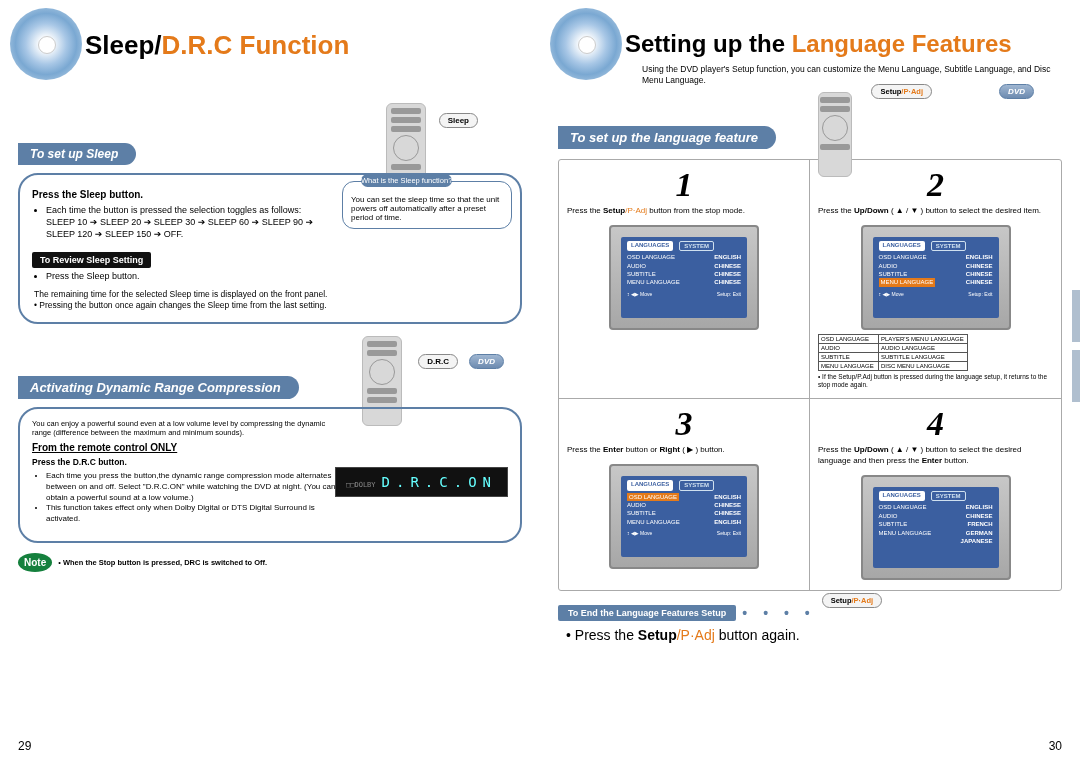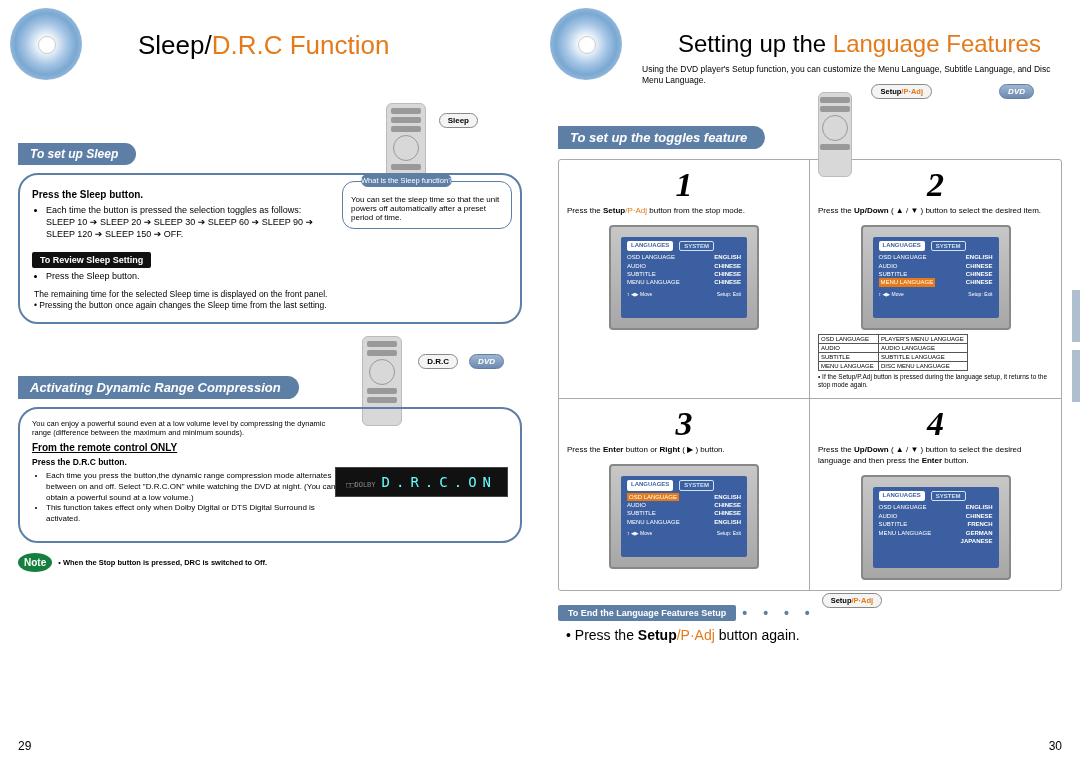--- a/index.html
+++ b/index.html
@@ -2,21 +2,21 @@
 <html><head>
 <meta charset="utf-8">
 <style>
   * { box-sizing: border-box; margin: 0; padding: 0; }
   body { font-family: Arial, Helvetica, sans-serif; background: #fff; width: 1080px; height: 763px; position: relative; font-size: 9px; color: #000; }
   .page { width: 540px; height: 763px; float: left; padding: 12px 18px; position: relative; }
   .page-right .tab { position: absolute; right: 0; top: 290px; width: 8px; height: 52px; background: #b0bfcf; }
   .page-right .tab2 { top: 350px; }
   .disc { width: 72px; height: 72px; border-radius: 50%; background: radial-gradient(circle, #fff 12%, #a8c7e6 40%, #7aa8d2 60%, #cfe0ef 100%); position: absolute; top: 8px; left: 10px; }
   .disc::after { content: ""; position: absolute; width: 16px; height: 16px; background: #fff; border: 1px solid #ccc; border-radius: 50%; top: 28px; left: 28px; }
-  .title { font-size: 26px; font-weight: normal; margin-left: 120px; margin-top: 18px; }
+  .title { font-size: 26px; font-weight: bold; margin-left: 67px; margin-top: 18px; }
   .title .orange { color: #e47a1a; }
   .subtext { font-size: 8.5px; margin-left: 84px; margin-top: 6px; line-height: 1.3; }
   .band { background: #5d7fa6; color: #fff; font-weight: bold; font-style: italic; font-size: 12px; padding: 4px 18px 4px 12px; display: inline-block; border-top-right-radius: 14px; border-bottom-right-radius: 14px; margin-top: 12px; }
   .bigband { font-size: 13px; }
   .section-box { border: 2px solid #5d7fa6; border-radius: 20px; padding: 10px 12px; margin-top: 8px; position: relative; }
   .remote { width: 40px; height: 110px; background: #d8d8d8; border: 1px solid #bbb; border-radius: 6px; position: absolute; display: flex; flex-direction: column; align-items: center; padding: 4px 2px; gap: 3px; }
   .remote .btn { width: 30px; height: 6px; background: #999; border-radius: 2px; }
   .remote .circ { width: 26px; height: 26px; border: 1px solid #999; border-radius: 50%; }
   .pill { display: inline-block; border: 1px solid #888; border-radius: 10px; padding: 2px 8px; font-size: 8px; font-weight: bold; background: #f4f4f4; }
   .dvd-pill { background: linear-gradient(#9fb6d1,#6d8bb0); color: #fff; font-style: italic; border-color: #5d7fa6; }
@@ -142,21 +142,21 @@
   <div class="tab tab2"></div>
   <div class="disc"></div>
   <div class="title" style="font-size:24px">
     <span>Setting up the </span><span class="orange">Language Features</span>
   </div>
   <div class="subtext">Using the DVD player's Setup function, you can customize the Menu Language, Subtitle Language, and Disc Menu Language.</div>
 
   <div style="height:28px"></div>
 
   <div style="position:relative">
-    <div class="band bigband">To set up the toggles feature</div>
+    <div class="band bigband">To set up the language feature</div>
     <div class="remote" style="top:-22px; right:210px; height:85px; width:34px">
       <div class="btn"></div>
         <div class="btn"></div>
         <div class="circ"></div>
         <div class="btn"></div>
     </div>
     <span class="pill" style="position:absolute; top:-30px; right:130px; font-size:7.5px"><span class="bo">Setup</span><span class="orangetxt">/P·Adj</span></span>
     <span class="pill dvd-pill" style="position:absolute; top:-30px; right:28px">DVD</span>
   </div>
 

